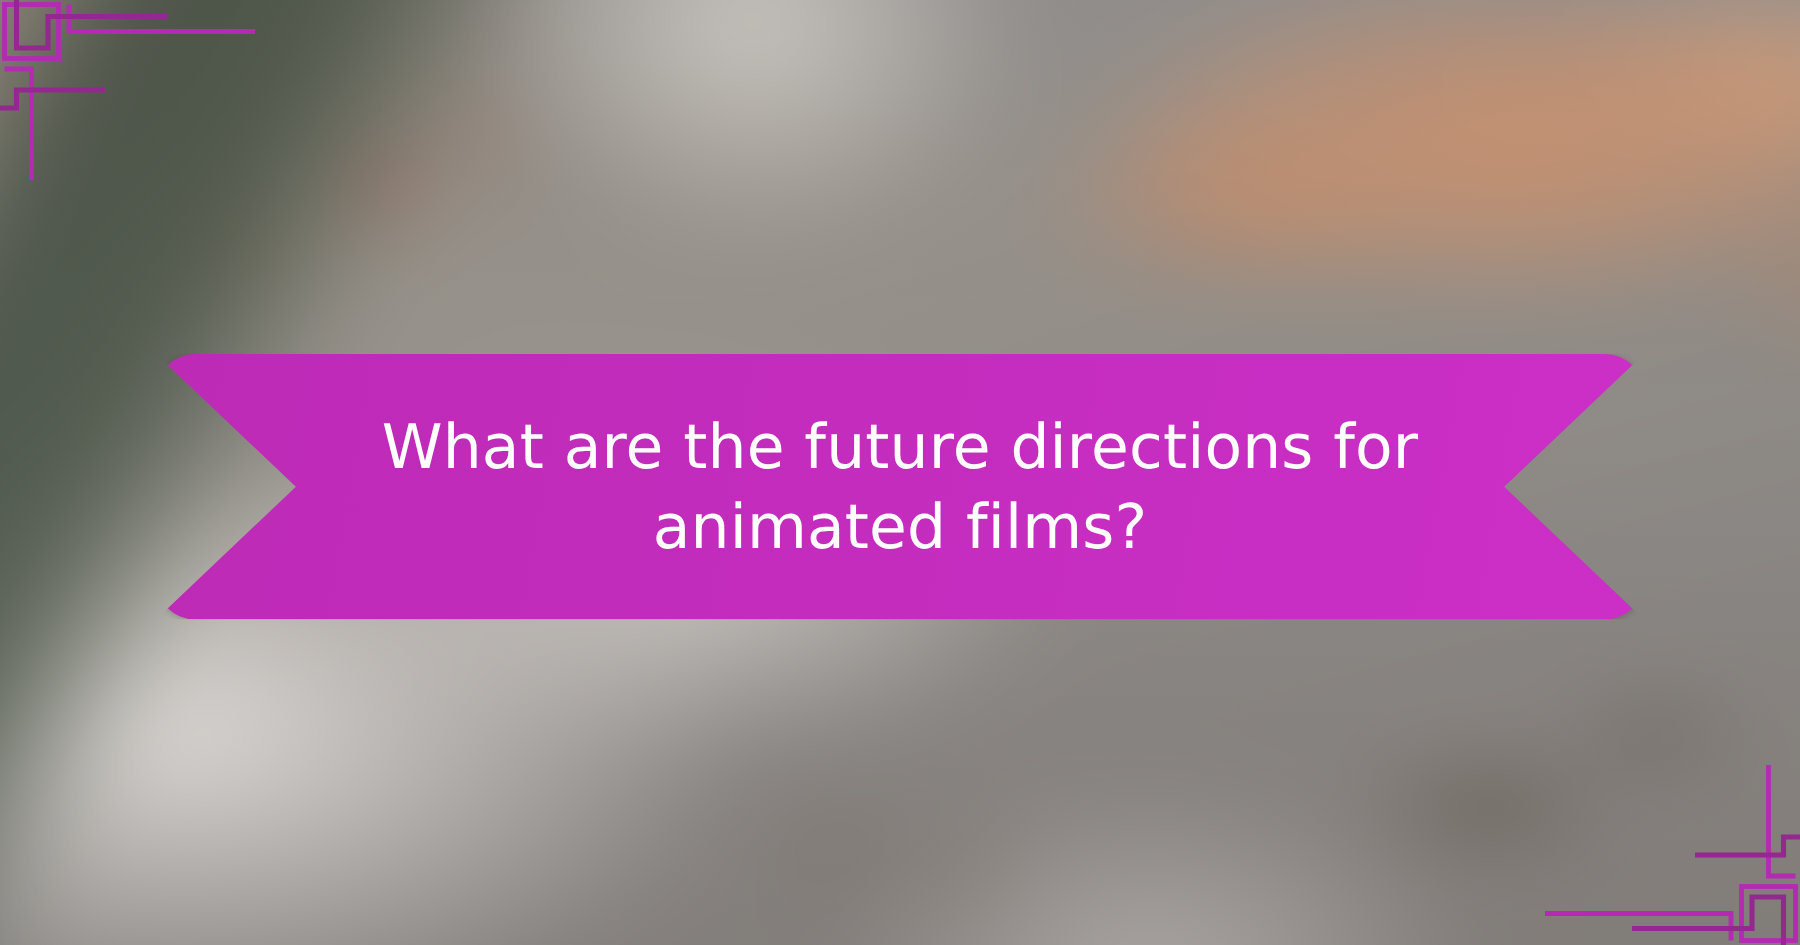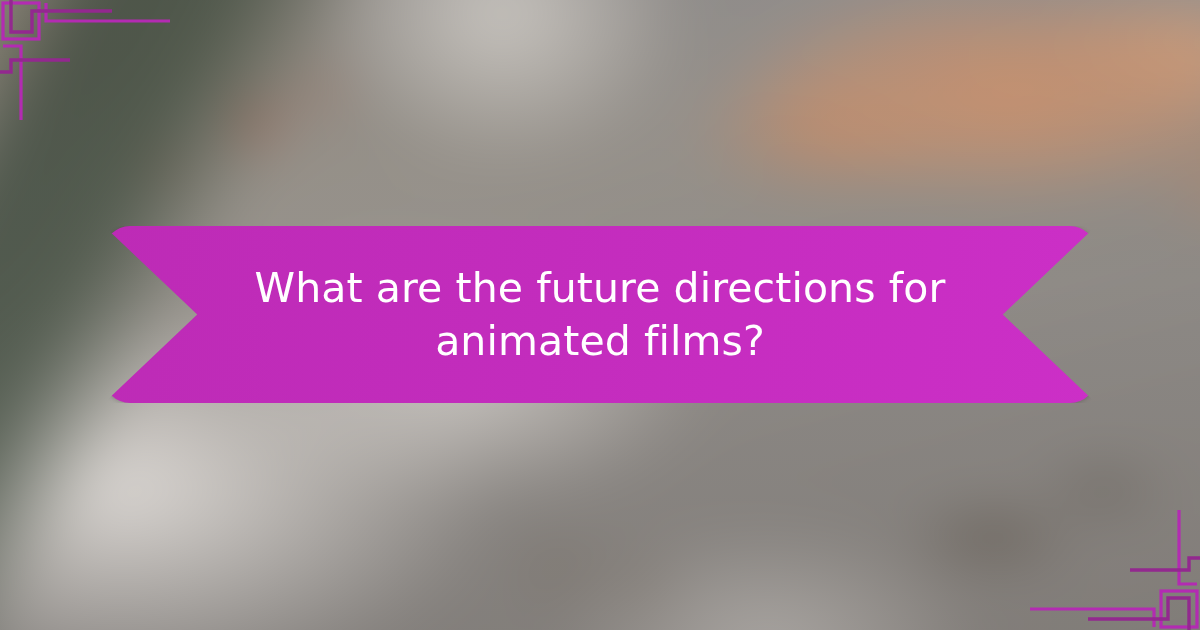--- a/index.html
+++ b/index.html
@@ -60,21 +60,21 @@
 
   
   .corner { position:absolute; width:170px; height:170px; }
   .corner svg { display:block; width:100%; height:100%; }
   .corner-tl { top:0; left:0; }
   .corner-br { bottom:0; right:0; transform:rotate(180deg); }
 
   
   .ribbon {
     position:absolute;
-    left:104px; top:226px;
+    left:104px; top:236px;
     width:992px; height:177px;
     background:#c32bbd;
     background:linear-gradient(100deg,#bd2bb6 0%, #c32cbd 45%, #cc2fc7 100%);
     -webkit-clip-path:polygon(
         0% 0%,
         100% 0%,
         90.6% 50%,
         100% 100%,
         0% 100%,
         9.4% 50%);

